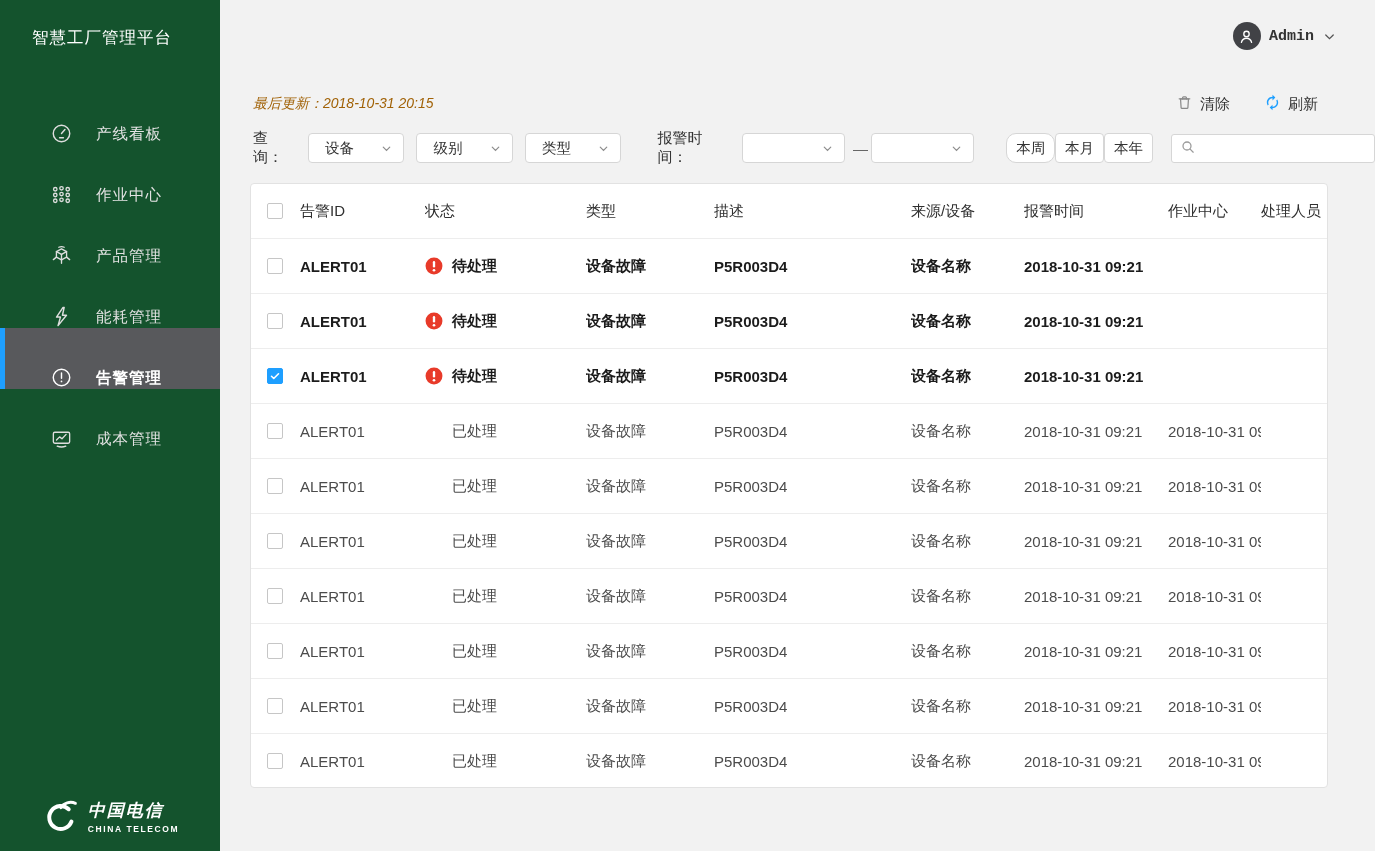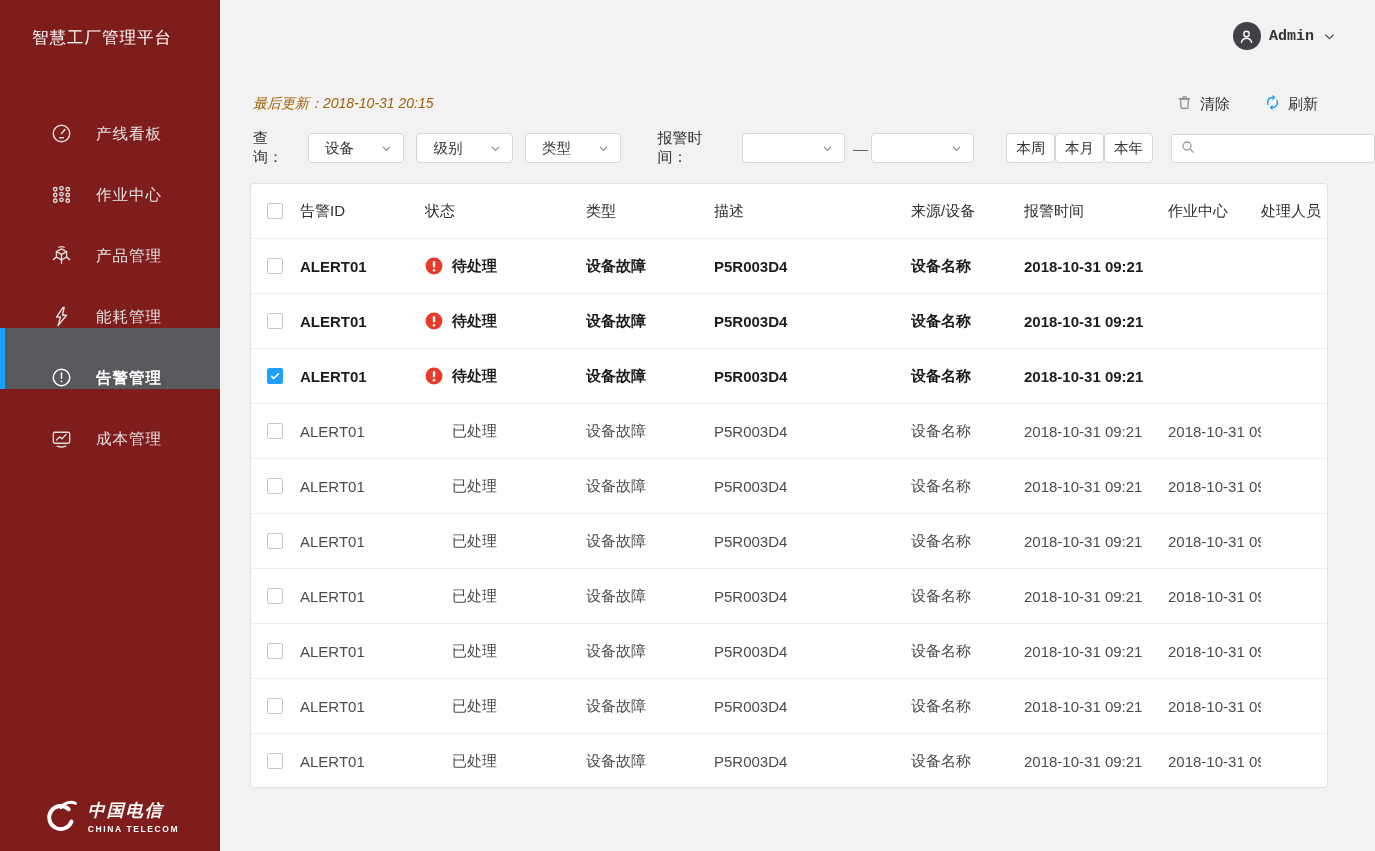--- a/index.html
+++ b/index.html
@@ -5,21 +5,21 @@
   * { margin:0; padding:0; box-sizing:border-box; }
   html,body { width:1375px; height:851px; overflow:hidden; }
   body {
     font-family:"Liberation Sans","DejaVu Sans",sans-serif;
     background:#f2f2f2; color:#333; font-size:15px;
   }
   .layout { display:flex; width:1375px; height:851px; }
 
   
   .sidebar {
-    width:220px; height:851px; background:#7f1d1d; flex:0 0 220px;
+    width:220px; height:851px; background:#14532d; flex:0 0 220px;
     position:relative; color:#e8e8e8;
   }
   .sidebar-title {
     padding:27px 0 0 32px; font-size:16.5px; color:#fff; letter-spacing:1px;
   }
   .menu { margin-top:35px; }
   .menu-item {
     position:relative; height:61px; display:flex; align-items:flex-end;
     padding-left:50px; cursor:pointer; color:#e3e3e3;
   }
@@ -67,21 +67,21 @@
   }
   .select .sel-chev { width:13px; height:13px; margin-left:8px; }
   .select.sm { width:98px; }
   .select.date { width:105px; padding-left:10px; }
   .alarm-label { margin-left:24px; }
   .dash { color:#666; margin:0 4px 0 -4px; width:14px; text-align:center; }
   .quick-btn {
     height:30px; width:50px; background:#fff; border:1px solid #d6d6d6; border-radius:4px;
     font-size:14.5px; color:#333; cursor:pointer; font-family:inherit;
   }
-  .quick-btn:first-of-type { margin-left:20px; }
+  .quick-btn:first-of-type { margin-left:20px;border-radius:10px; }
   .search-box {
     margin-left:18px; width:204px; height:29px; background:#fff; border:1px solid #d6d6d6;
     border-radius:3px; display:flex; align-items:center; padding:0 8px;
   }
   .search-box svg { width:16px; height:16px; flex:0 0 16px; }
   .search-box input {
     border:none; outline:none; background:transparent; margin-left:7px; flex:1;
     font-family:inherit; font-size:14px; color:#333;
   }
 

